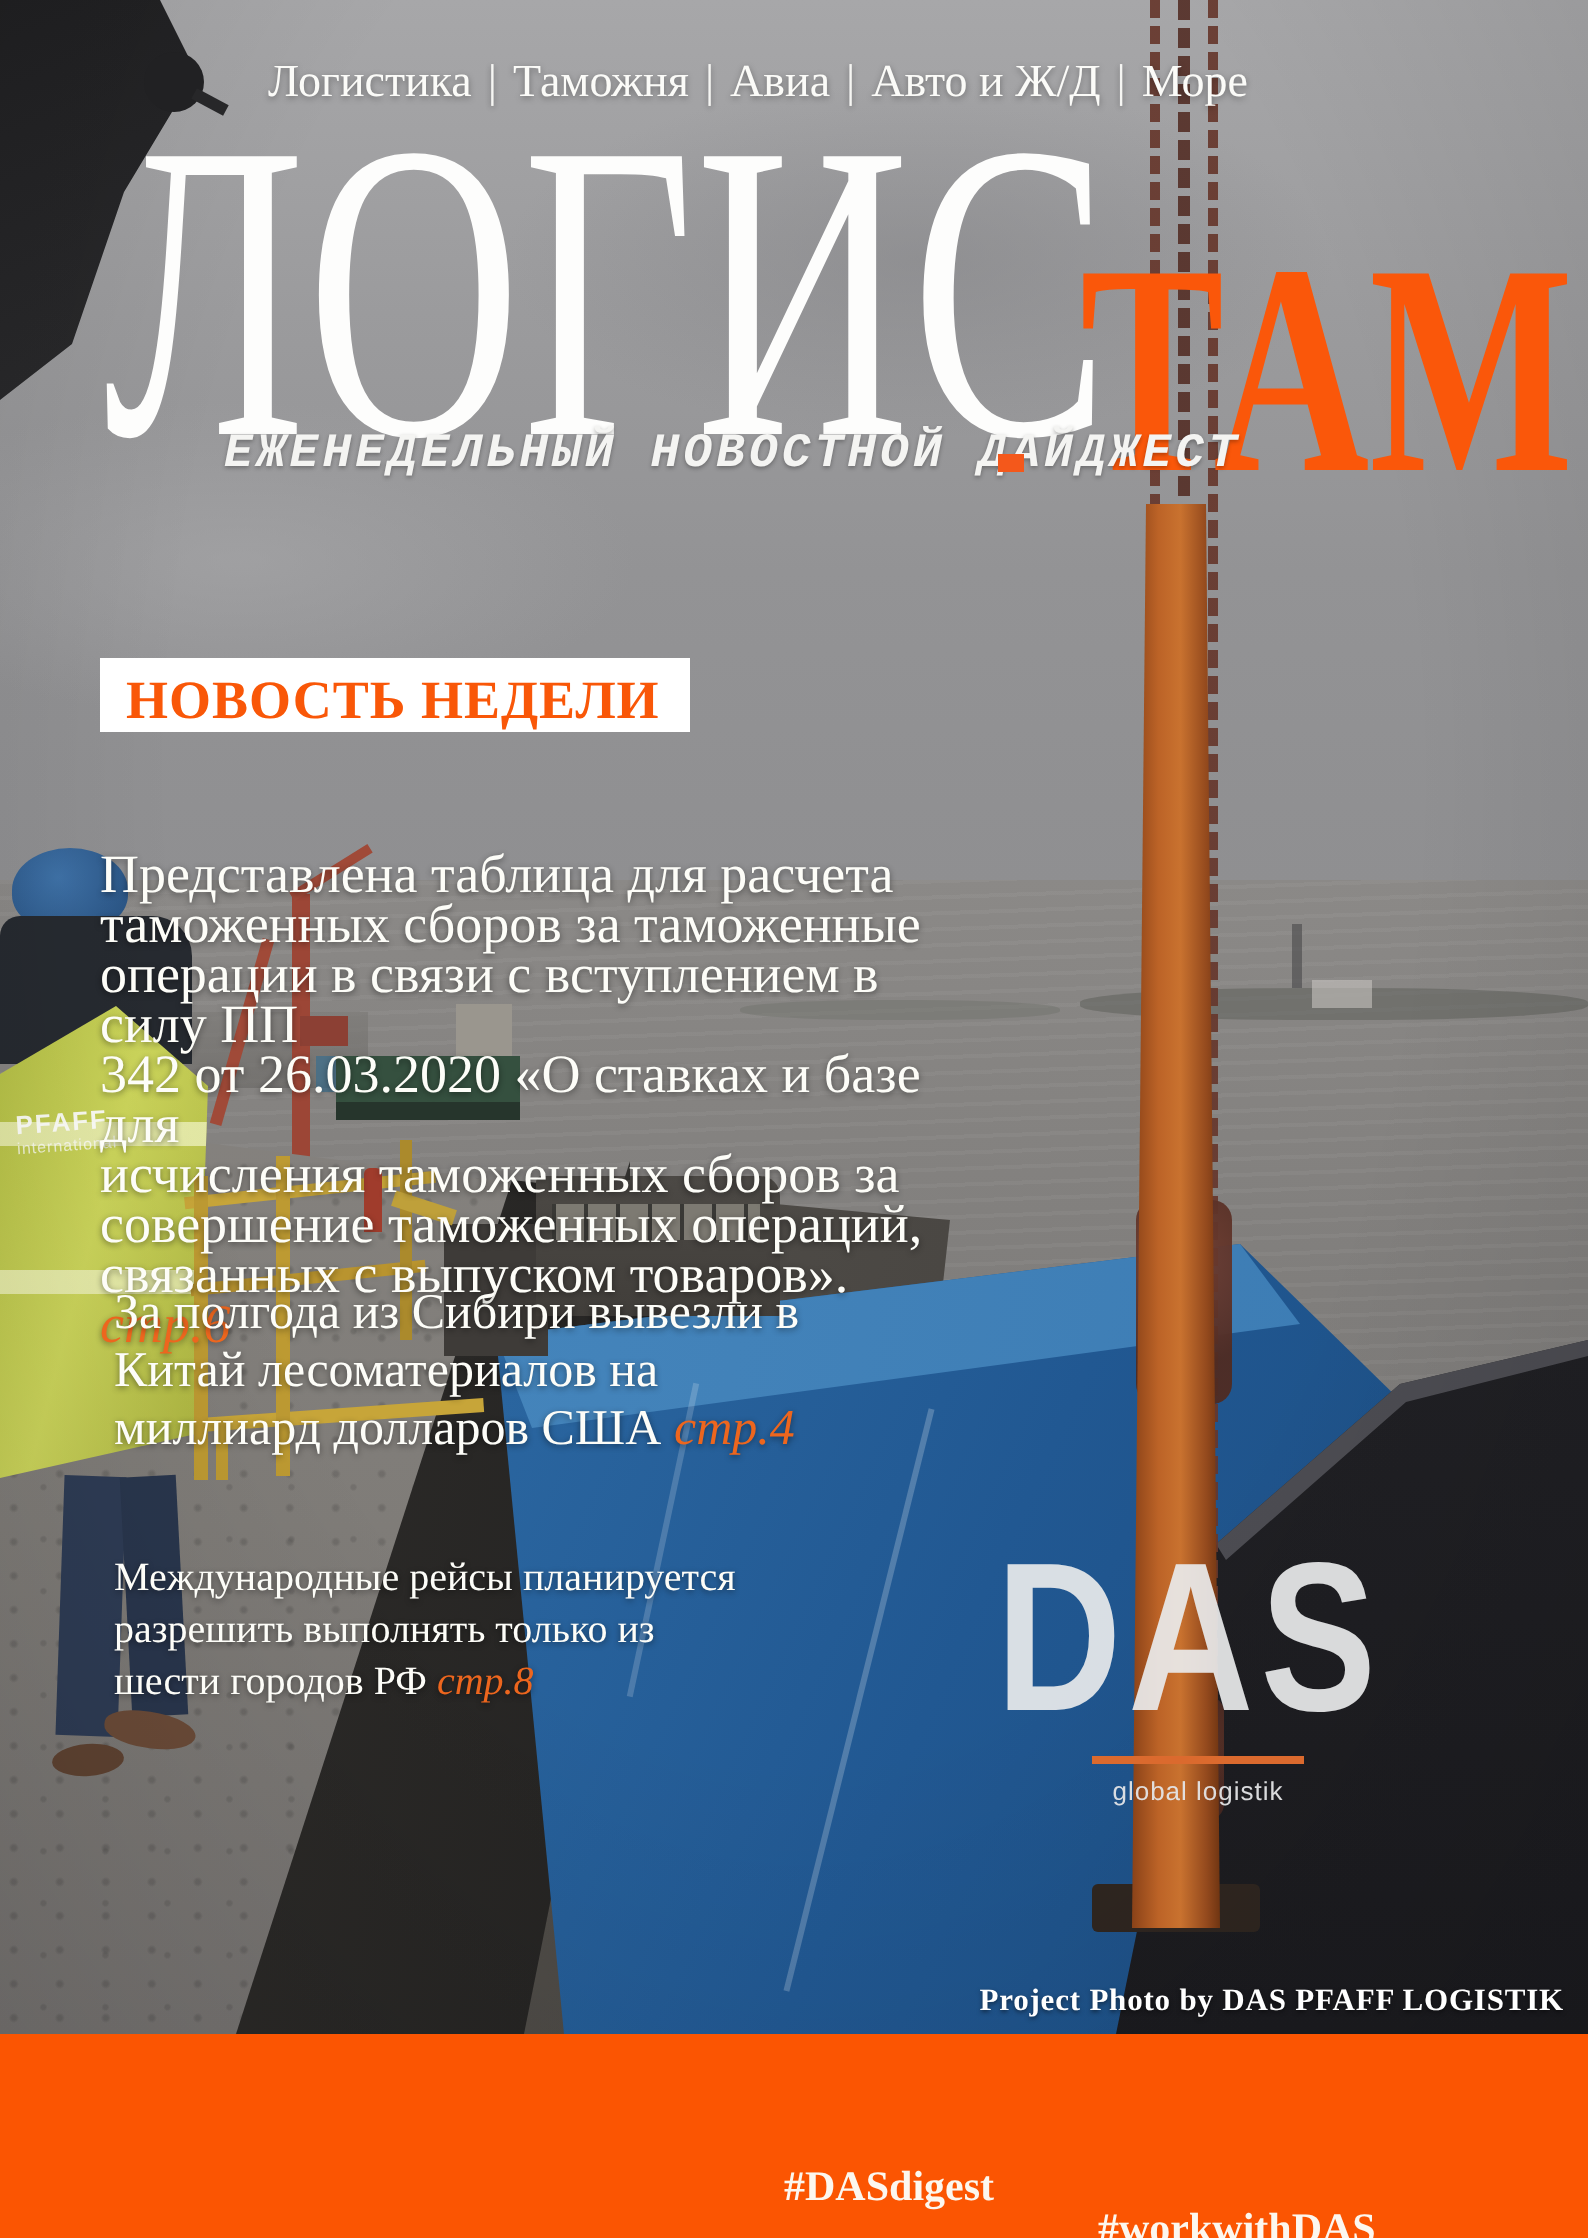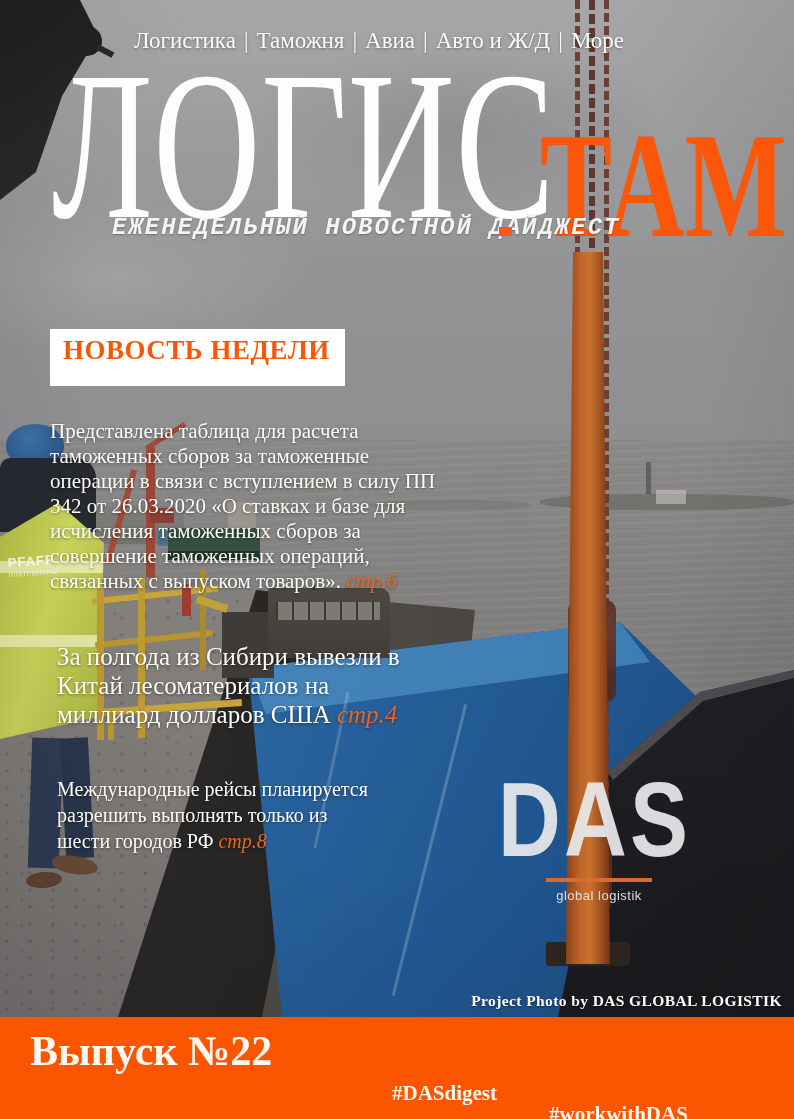--- a/index.html
+++ b/index.html
@@ -144,24 +144,24 @@
   .nav .sep{margin:0 8px;opacity:.95;}
   .title-main{position:absolute;left:52px;top:40px;font-size:212px;line-height:1;color:#fdfdfc;
       letter-spacing:1px;transform:scaleX(.70);transform-origin:0 0;white-space:nowrap;}
   .title-accent{position:absolute;left:540px;top:110px;font-size:150px;line-height:1;font-weight:bold;
       color:#FA570A;transform:scaleX(.72);transform-origin:0 0;white-space:nowrap;}
   .subtitle{position:absolute;left:112px;top:214px;font-size:24px;font-style:italic;font-weight:bold;
       letter-spacing:2px;color:#f4f4f2;text-shadow:0 1px 2px rgba(0,0,0,.3);white-space:nowrap;font-family:Liberation Mono, monospace;}
   .subtitle-dash{position:absolute;left:499px;top:227px;width:13px;height:9px;background:#F4581B;}
 
   .badge{position:absolute;left:50px;top:329px;background:#ffffff;color:#F95708;
-      font-size:27px;font-weight:bold;letter-spacing:.5px;padding:6px 15px 20px 13px;white-space:nowrap;}
+      font-size:27px;font-weight:bold;letter-spacing:.5px;padding:6px 15px 0 13px;white-space:nowrap;}
 
   .story{color:#fdfdf8;text-shadow:0 1px 3px rgba(0,0,0,.45);white-space:pre-line;}
-  .week-text{position:absolute;left:50px;top:398px;width:430px;font-size:21px;line-height:25px;}
+  .week-text{position:absolute;left:50px;top:398px;width:430px;font-size:27px;line-height:25px;}
   .h2{position:absolute;left:57px;top:617px;width:440px;font-size:25px;line-height:29px;}
   .h3{position:absolute;left:57px;top:756px;width:420px;font-size:20px;line-height:26px;}
   .h4{position:absolute;left:57px;top:872px;width:410px;font-size:20.5px;line-height:23px;}
   .page-ref{color:#ED661E;font-style:italic;white-space:nowrap;}
 
   
   .das{position:absolute;left:498px;top:766px;width:240px;height:150px;}
   .das-text{display:block;font-family:"Liberation Sans",sans-serif;font-weight:bold;font-size:106px;
       line-height:1;letter-spacing:4px;color:rgba(233,234,236,.92);transform:scaleX(.82);transform-origin:0 0;}
   .das-line{position:absolute;left:48px;top:112px;width:106px;height:4px;background:#DB6A2E;}
@@ -286,22 +286,21 @@
 разрешить выполнять только из
 шести городов РФ</span> <span class="page-ref">стр.8</span></p>
 
 
     <div class="das">
       <span class="das-text">DAS</span>
       <div class="das-line"></div>
       <div class="das-tag">global logistik</div>
     </div>
 
-    <div class="credit">Project Photo by DAS GLOBAL LOGISTIK</div>
+    <div class="credit">Project Photo by DAS PFAFF LOGISTIK</div>
   </div>
 
   <div class="footer">
-    <div class="issue">Выпуск №22</div>
     <div class="tag1">#DASdigest</div>
     <div class="tag2">#workwithDAS</div>
   </div>
 
 </div>
 
 </body></html>

